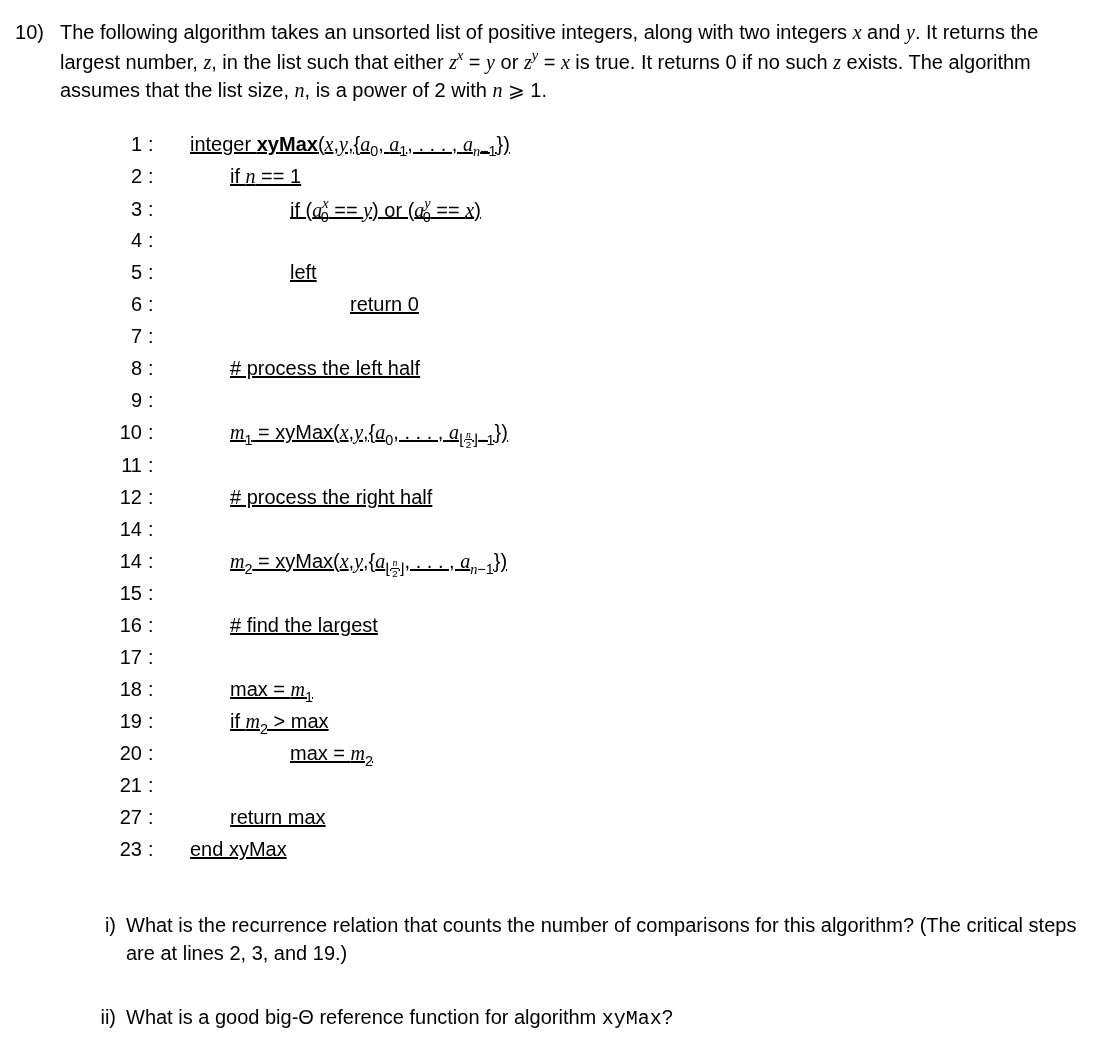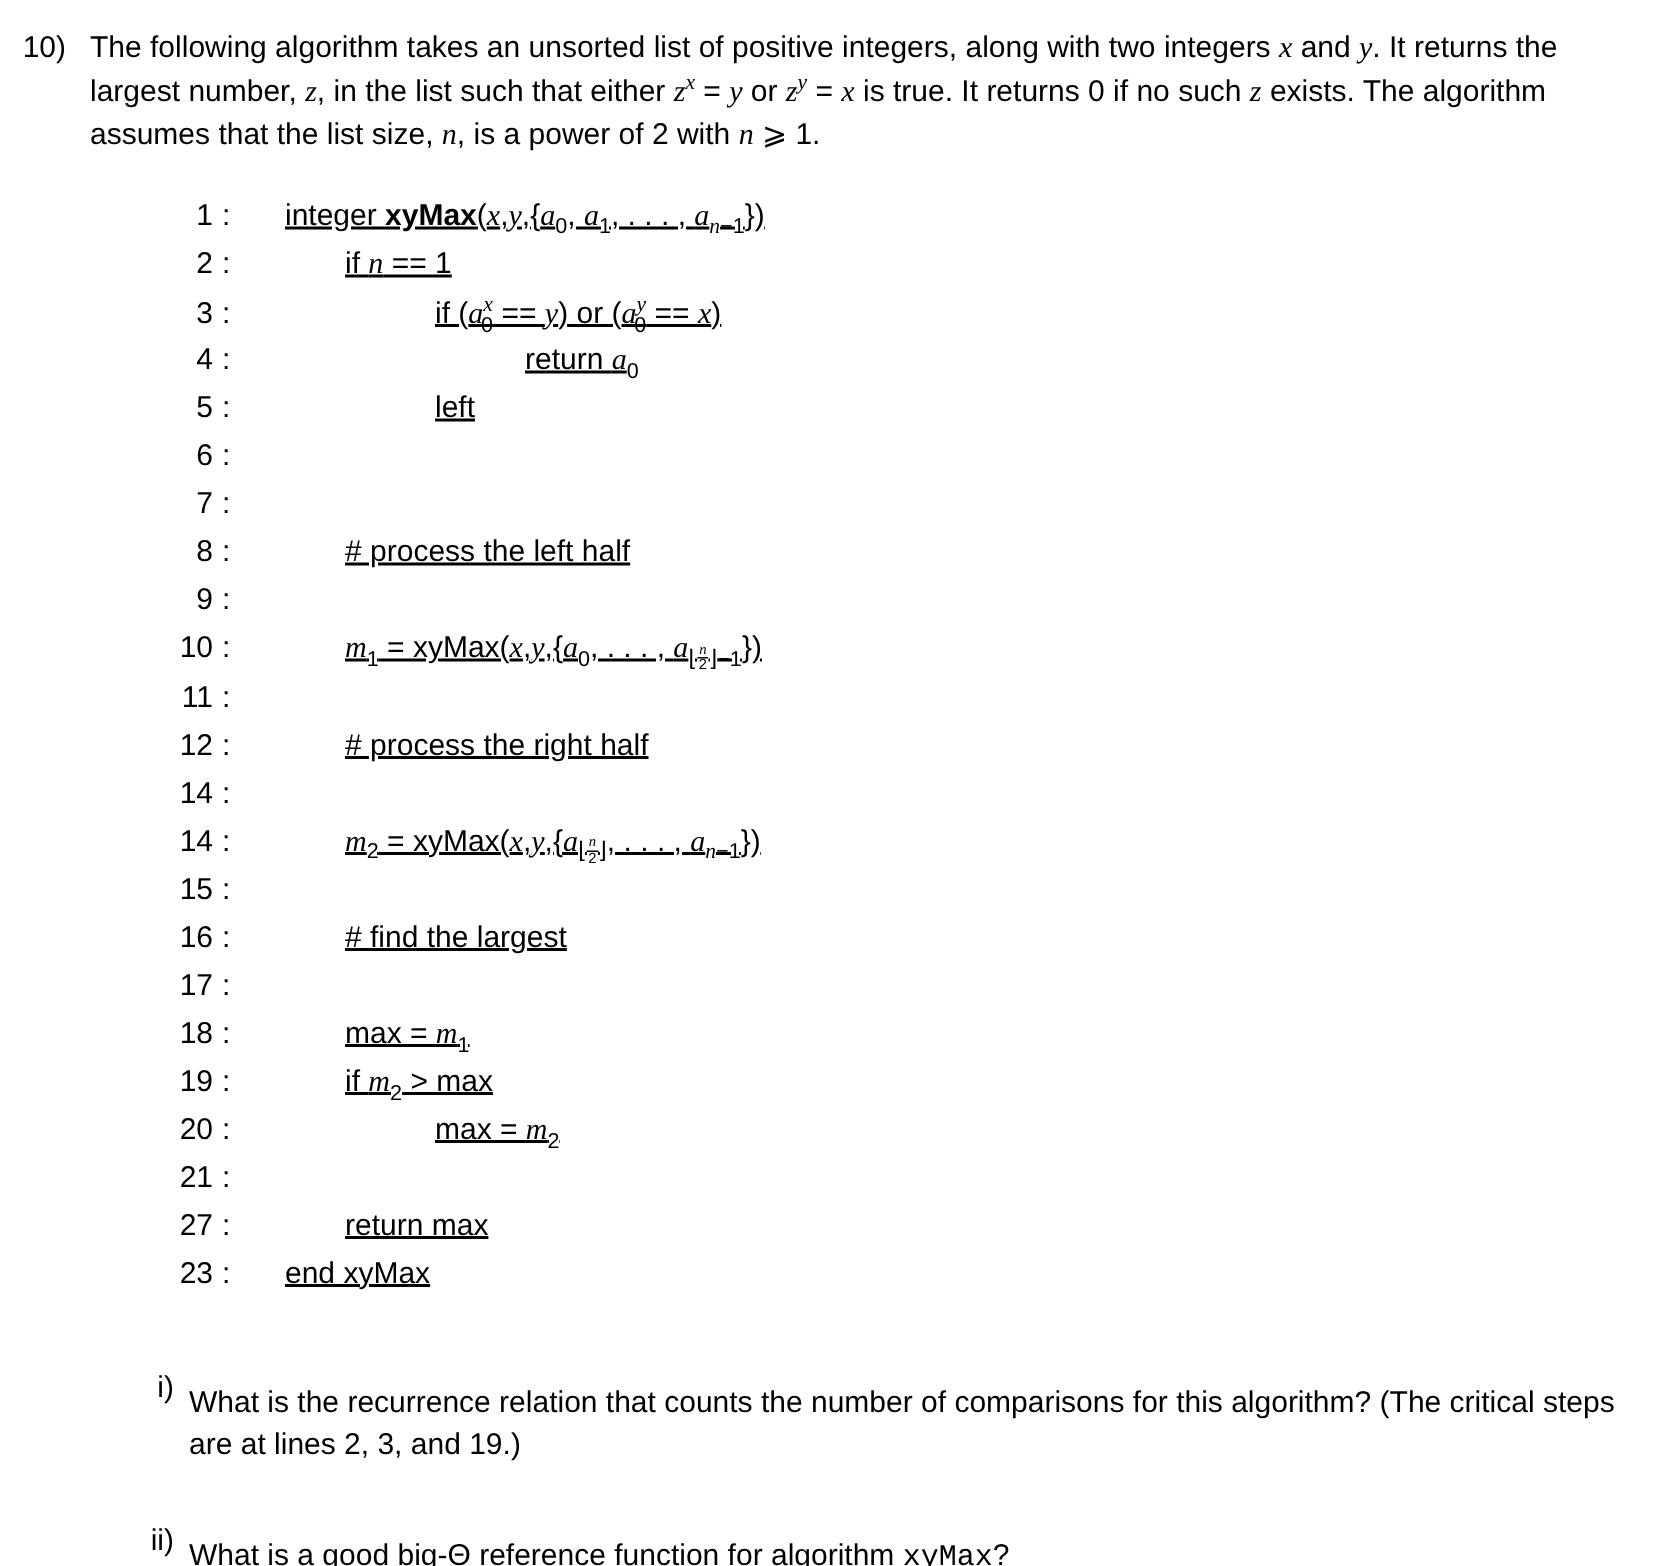--- a/index.html
+++ b/index.html
@@ -84,21 +84,20 @@
       gap: 10px;
       margin-bottom: 36px;
     }
     .subpart-label {
       flex-shrink: 0;
       width: 22px;
       text-align: right;
     }
     .subpart-body {
       flex: 1;
-      margin-top: 10px;
     }
     .mono { font-family: 'Courier New', monospace; }
     b { font-weight: bold; }
   </style>
 </head>
 <body>
 
 <div class="problem">
   <div class="problem-number">10)</div>
   <div class="problem-body">
@@ -123,32 +122,32 @@
 
       <div class="code-line">
         <span class="line-num">3</span>
           <span class="colon">:</span>
         <span class="line-content indent-3"><span>if (</span><span class="math-i">a</span><span class="math-i sup">x</span><span class="sub" style="margin-left:-0.55em;">0</span><span> == </span><span class="math-i">y</span><span>) or (</span><span class="math-i">a</span><span class="math-i sup">y</span><span class="sub" style="margin-left:-0.55em;">0</span><span> == </span><span class="math-i">x</span><span>)</span></span>
       </div>
 
       <div class="code-line">
         <span class="line-num">4</span>
           <span class="colon">:</span>
-        <span class="line-content indent-4"><span>return </span><span class="math-i">a</span><span class="sub">0</span></span>
       </div>
 
       <div class="code-line">
         <span class="line-num">5</span>
           <span class="colon">:</span>
         <span class="line-content indent-3">left</span>
       </div>
 
       <div class="code-line">
         <span class="line-num">6</span>
           <span class="colon">:</span>
+        <span class="line-content indent-4">return 0</span>
       </div>
 
       <div class="code-line">
         <span class="line-num">7</span>
           <span class="colon">:</span>
         <span class="line-content"></span>
       </div>
 
       <div class="code-line">
         <span class="line-num">8</span>

